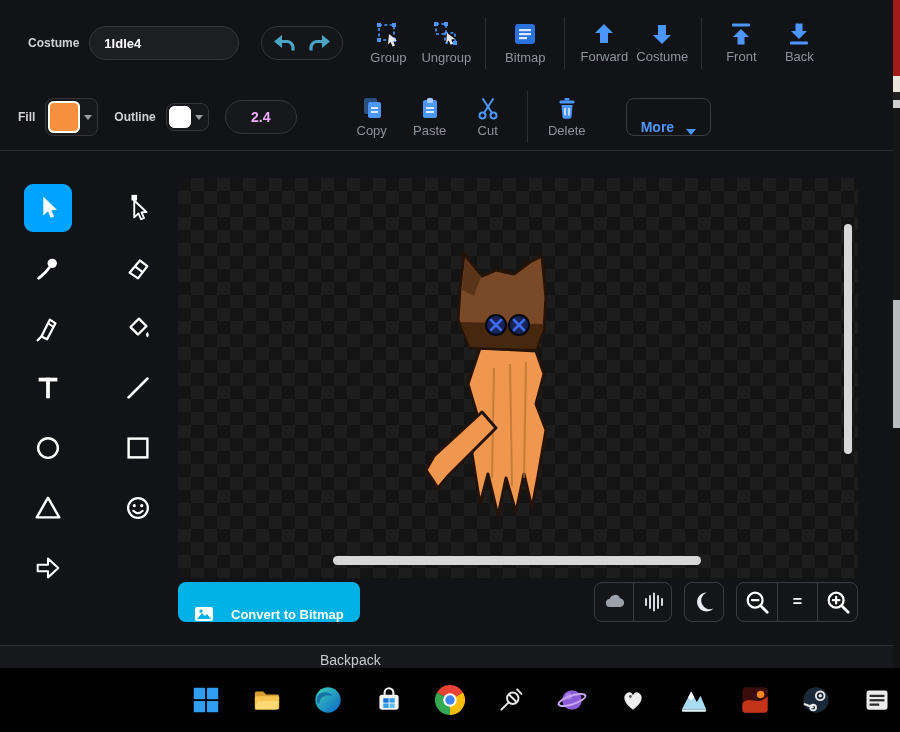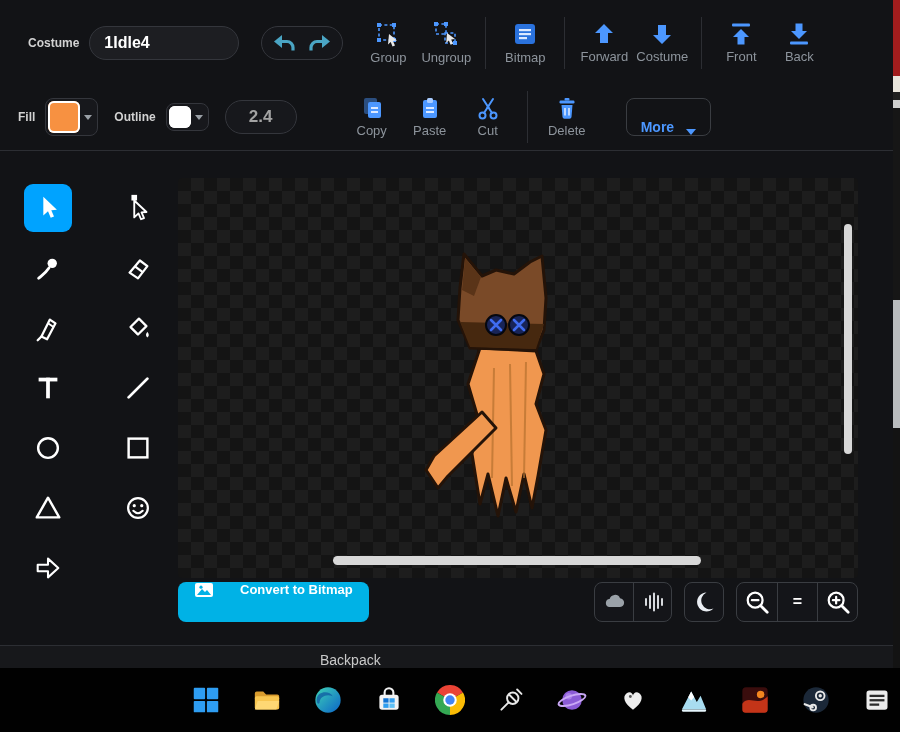--- a/index.html
+++ b/index.html
@@ -6,35 +6,35 @@
   html,body{width:900px;height:732px;overflow:hidden}
   body{background:#000;font-family:"Liberation Sans",sans-serif;position:relative;cursor:default}
   button{font-family:inherit;cursor:pointer}
 
   .editor{position:absolute;left:0;top:0;width:893px;height:668px;background:#121316}
 
   
   .row1{position:absolute;left:0;top:0;width:100%;height:86px;display:flex;align-items:center;padding-left:28px}
   .row2{position:absolute;left:0;top:86px;width:100%;height:62px;display:flex;align-items:center;padding-left:18px}
   .field-label{font-size:12px;font-weight:bold;color:#d2d2d2;margin-right:10px;white-space:nowrap}
-  .pill-input{height:34px;border-radius:17px;background:#1d1e22;border:1px solid #34363c;color:#fff;font-weight:bold;font-size:16px;padding:0 14px;outline:none}
+  .pill-input{height:34px;border-radius:17px;background:#1d1e22;border:1px solid #34363c;color:#fff;font-weight:bold;font-size:13px;padding:0 14px;outline:none}
   .costume-input{width:150px}
   .undo-group{margin-left:22px;display:flex;align-items:center;border:1px solid #34363c;border-radius:17px;height:34px;padding:0 5px;gap:2px;background:#15161a}
   .undo-btn{width:34px;height:28px;display:flex;align-items:center;justify-content:center;background:none;border:none}
   .icon-btn{width:58px;display:flex;flex-direction:column;align-items:center;gap:3px;background:none;border:none;padding:0}
   .icon-btn .lbl{font-size:13px;color:#8d949c}
   .vdiv{width:1px;height:52px;background:#2c2e33;margin:0 10px;flex:none}
   .ml16{margin-left:16px}.ml46{margin-left:46px}.ml30{margin-left:30px}
 
   .swatch-ctl{display:flex;align-items:center;gap:4px;background:#17181c;border:1px solid #34363c;border-radius:8px;padding:2px 5px 2px 2px;margin-right:16px}
   .swatch{border-radius:6px;box-shadow:inset 0 0 0 2px #fff}
   .fill-swatch{width:32px;height:32px;background:#f79141}
   .outline-swatch{width:22px;height:22px;background:#fff}
   .caret-down{width:0;height:0;border-left:4px solid transparent;border-right:4px solid transparent;border-top:5px solid #9aa0a6}
-  .stroke-pill{width:72px;height:34px;border-radius:17px;background:#17181c;border:1px solid #34363c;color:#a3a3a3;font-weight:bold;font-size:17px;text-align:center;outline:none}
+  .stroke-pill{width:72px;height:34px;border-radius:17px;background:#17181c;border:1px solid #34363c;color:#f0abfc;font-weight:bold;font-size:14px;text-align:center;outline:none}
   .more-btn{height:38px;padding:0 14px;border:1px solid #3a3d42;border-radius:8px;background:none;display:flex;align-items:flex-end;gap:12px}
   .more-btn .lbl{color:#4C97FF;font-weight:bold;font-size:14px}
   .caret-blue{width:0;height:0;border-left:5px solid transparent;border-right:5px solid transparent;border-top:6px solid #4C97FF}
 
   .hline{position:absolute;left:0;top:150px;width:100%;height:1px;background:#2c2e33}
 
   
   .palette{position:absolute;left:24px;top:184px;display:grid;grid-template-columns:48px 48px;column-gap:42px;row-gap:12px}
   .tool{width:48px;height:48px;border-radius:9px;background:none;border:none;display:flex;align-items:center;justify-content:center}
   .tool.selected{background:#00a3ff}
@@ -48,21 +48,21 @@
       linear-gradient(-45deg,transparent 75%,#1d1d1d 75%);
     background-size:26px 26px;
     background-position:0 0,0 13px,13px -13px,-13px 0;
     overflow:hidden}
   .artwork{position:absolute;left:0;top:0;width:680px;height:400px}
   .h-scroll{position:absolute;left:155px;top:378px;width:368px;height:9px;border-radius:5px;background:#d8d8d8;cursor:pointer}
   .v-scroll{position:absolute;left:666px;top:46px;width:8px;height:230px;border-radius:5px;background:#d8d8d8;cursor:pointer}
 
   
   .ctrl-row{position:absolute;left:178px;top:582px;width:680px;display:flex;align-items:center}
-  .convert-btn{height:40px;display:flex;align-items:flex-start;gap:26px;padding:0 16px;background:#00b2e6;border:none;border-radius:8px;color:#fff;font-weight:bold;font-size:13px}
+  .convert-btn{height:40px;display:flex;align-items:flex-end;gap:17px;padding:0 16px;background:#00b2e6;border:none;border-radius:8px;color:#fff;font-weight:bold;font-size:13px}
   .spacer{flex:1}
   .btn-group{display:flex;border:1px solid #3a3d42;border-radius:8px;overflow:hidden;background:#141519;margin-left:12px}
   .gbtn{width:38px;height:38px;display:flex;align-items:center;justify-content:center;background:none;border:none;border-left:1px solid #3a3d42}
   .gbtn:first-child{border-left:none}
   .zbtn{width:40px}
   .eq{color:#fff;font-weight:bold;font-size:16px}
 
   .backpack{position:absolute;left:0;top:645px;width:100%;height:23px;background:#17181b;border-top:1px solid #2c2e33;overflow:hidden}
   .backpack span{position:absolute;left:320px;top:6px;font-size:14px;color:#c9c9c9}
 

